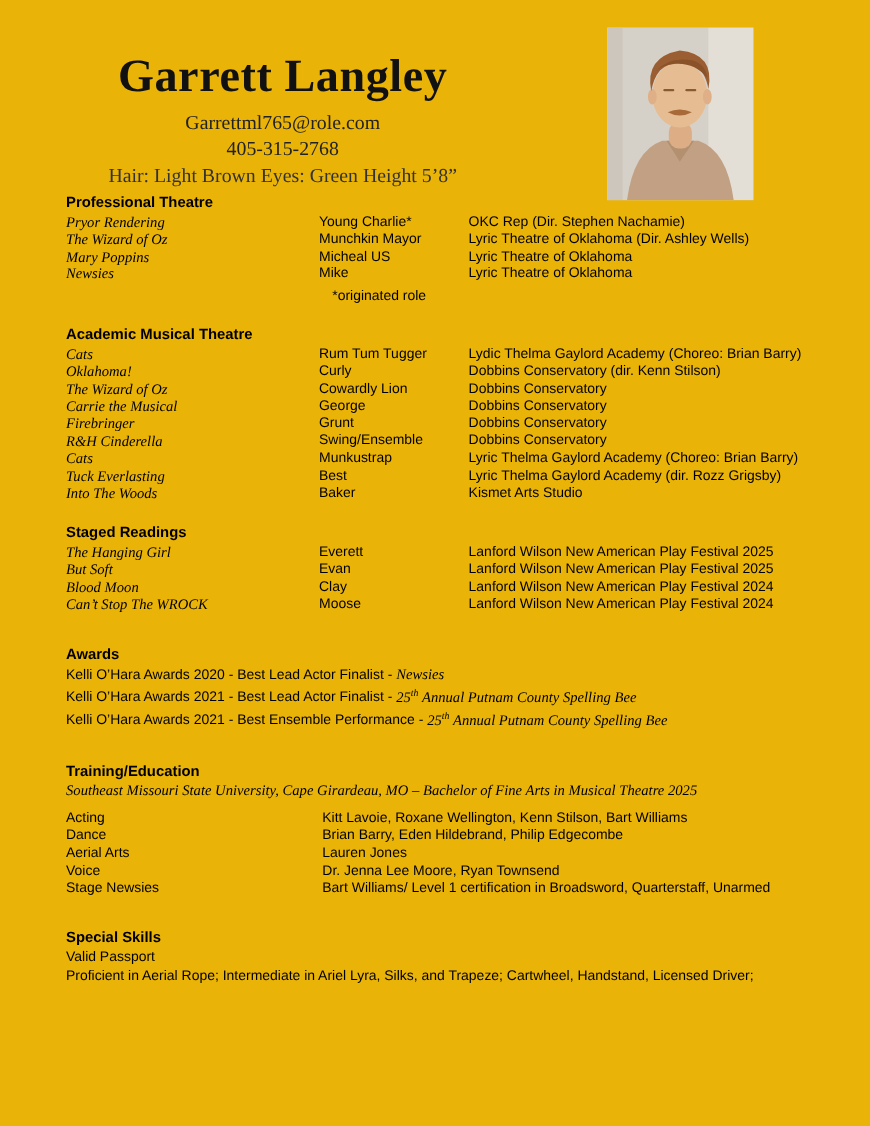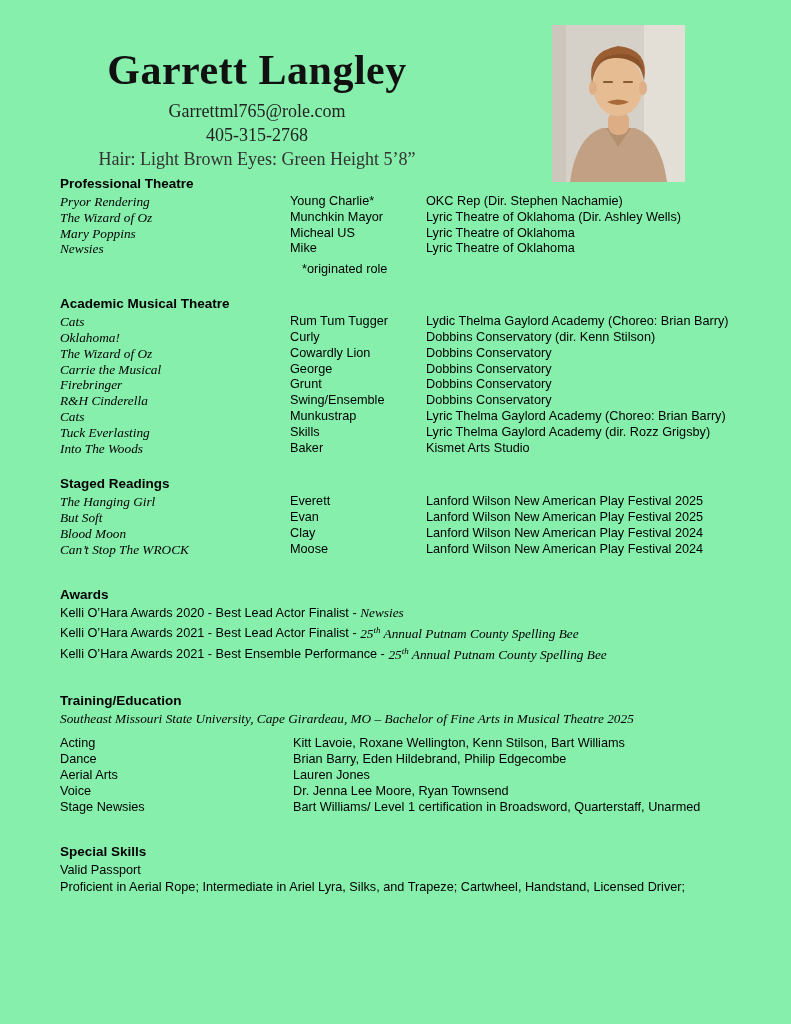--- a/index.html
+++ b/index.html
@@ -1,18 +1,18 @@
 <!DOCTYPE html>
 <html><head>
 <meta charset="utf-8">
 <style>
   html,body { margin:0; padding:0; background:#ffffff; }
   .page {
     position:relative; width:791px; height:1024px; margin:0 auto;
-    background:#86efac; color:#000;
+    background:#eab308; color:#000;
     font-family:"Liberation Sans", sans-serif; overflow:hidden;
   }
 
   
   .header-block {
     position:absolute; top:48px; left:58px; width:398px; text-align:center;
     font-family:"Liberation Serif", serif;
   }
   .name  { font-size:42px; font-weight:bold; letter-spacing:.5px; line-height:1.05; color:#111; }
   .email { font-size:18px; margin-top:9px;  color:#222; }
@@ -141,21 +141,21 @@
           <div class="show-cell">Firebringer</div>
           <div class="role-cell">Grunt</div>
           <div class="company-cell">Dobbins Conservatory</div>
           <div class="show-cell">R&amp;H Cinderella</div>
           <div class="role-cell">Swing/Ensemble</div>
           <div class="company-cell">Dobbins Conservatory</div>
           <div class="show-cell">Cats</div>
           <div class="role-cell">Munkustrap</div>
           <div class="company-cell">Lyric Thelma Gaylord Academy (Choreo: Brian Barry)</div>
           <div class="show-cell">Tuck Everlasting</div>
-          <div class="role-cell">Skills</div>
+          <div class="role-cell">Best</div>
           <div class="company-cell">Lyric Thelma Gaylord Academy (dir. Rozz Grigsby)</div>
           <div class="show-cell">Into The Woods</div>
           <div class="role-cell">Baker</div>
           <div class="company-cell">Kismet Arts Studio</div>
         </div>
       </div>
       <div class="credits-section">
         <div class="section-heading">Staged Readings</div>
         <div class="credits-grid">
           <div class="show-cell">The Hanging Girl</div>

